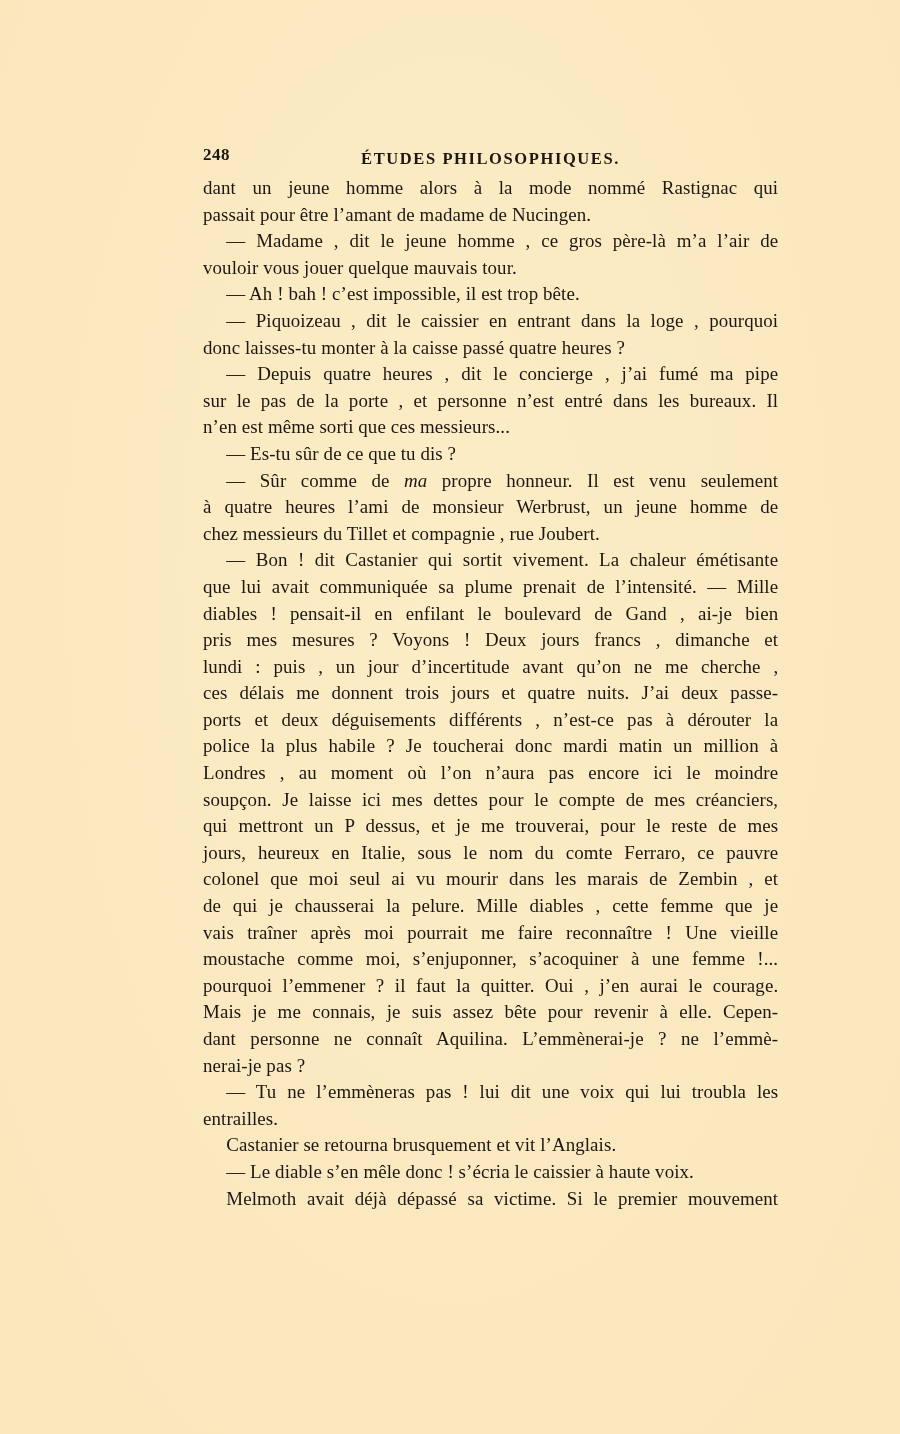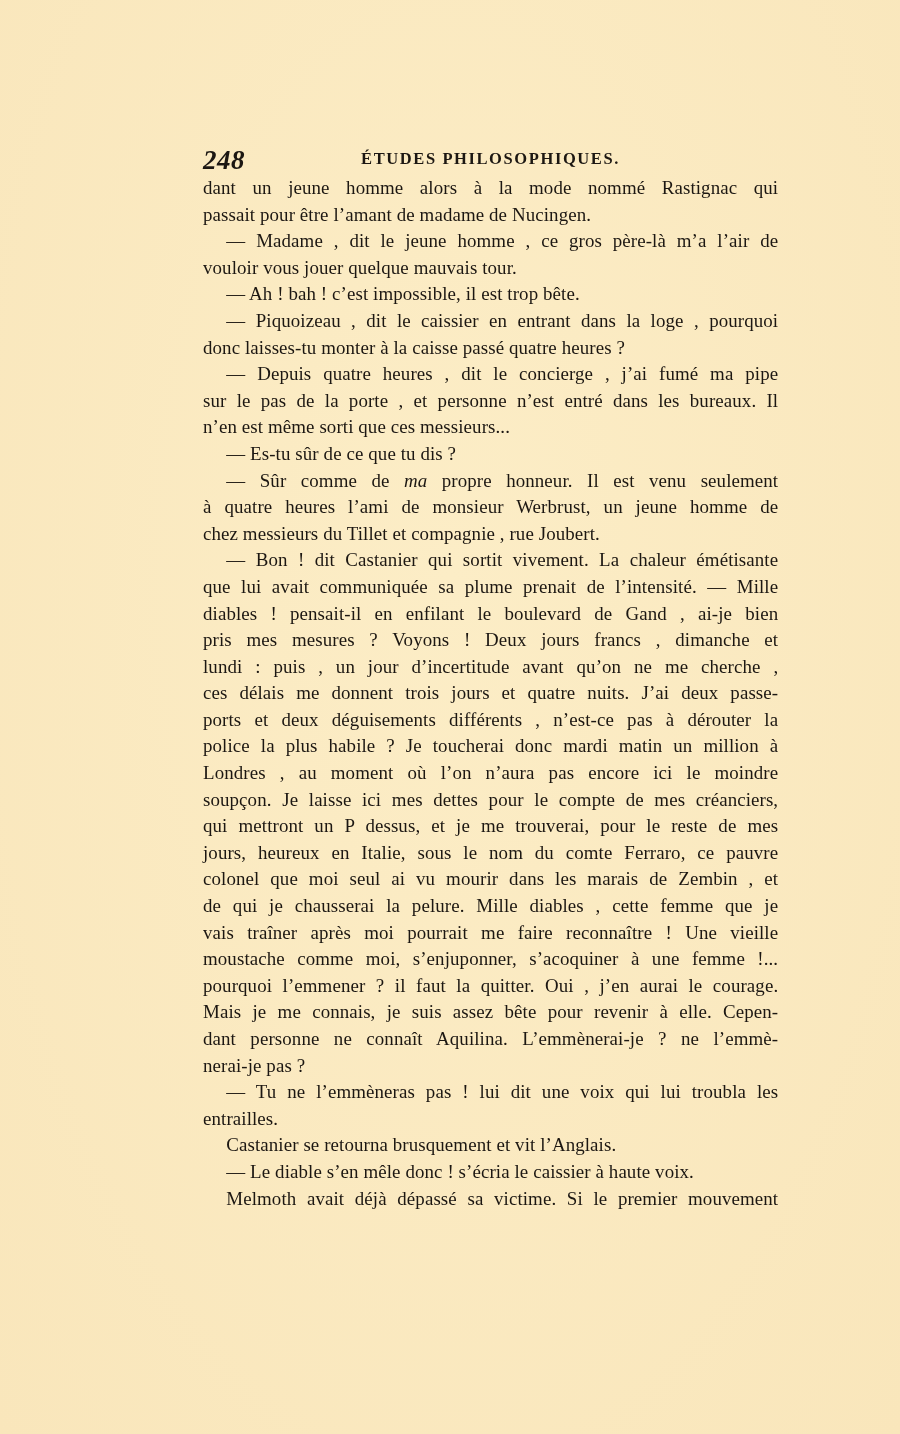--- a/index.html
+++ b/index.html
@@ -11,21 +11,21 @@
   }
   .page {
     position: absolute; left: 203px; top: 145px; width: 575px;
     font-family: "Liberation Serif", "DejaVu Serif", serif;
     color: #1c1712;
   }
   .running-head {
     display: flex; align-items: baseline; height: 30px;
     position: relative;
   }
-  .folio { font-size: 27px; font-weight: bold; letter-spacing: 0.5px; font-style: italic; }
+  .folio { font-size: 17px; font-weight: bold; letter-spacing: 0.5px; }
   .head-title {
     position: absolute; left: 0; right: 0; text-align: center;
     font-size: 16.5px; font-weight: bold; letter-spacing: 1.6px;
     top: 4px;
   }
   .line {
     font-size: 19.5px; line-height: 26.6px; height: 26.6px;
     white-space: nowrap; text-align: justify; text-align-last: justify;
     letter-spacing: 0.1px; transform: scaleX(0.97); transform-origin: left;
     width: 593px;

